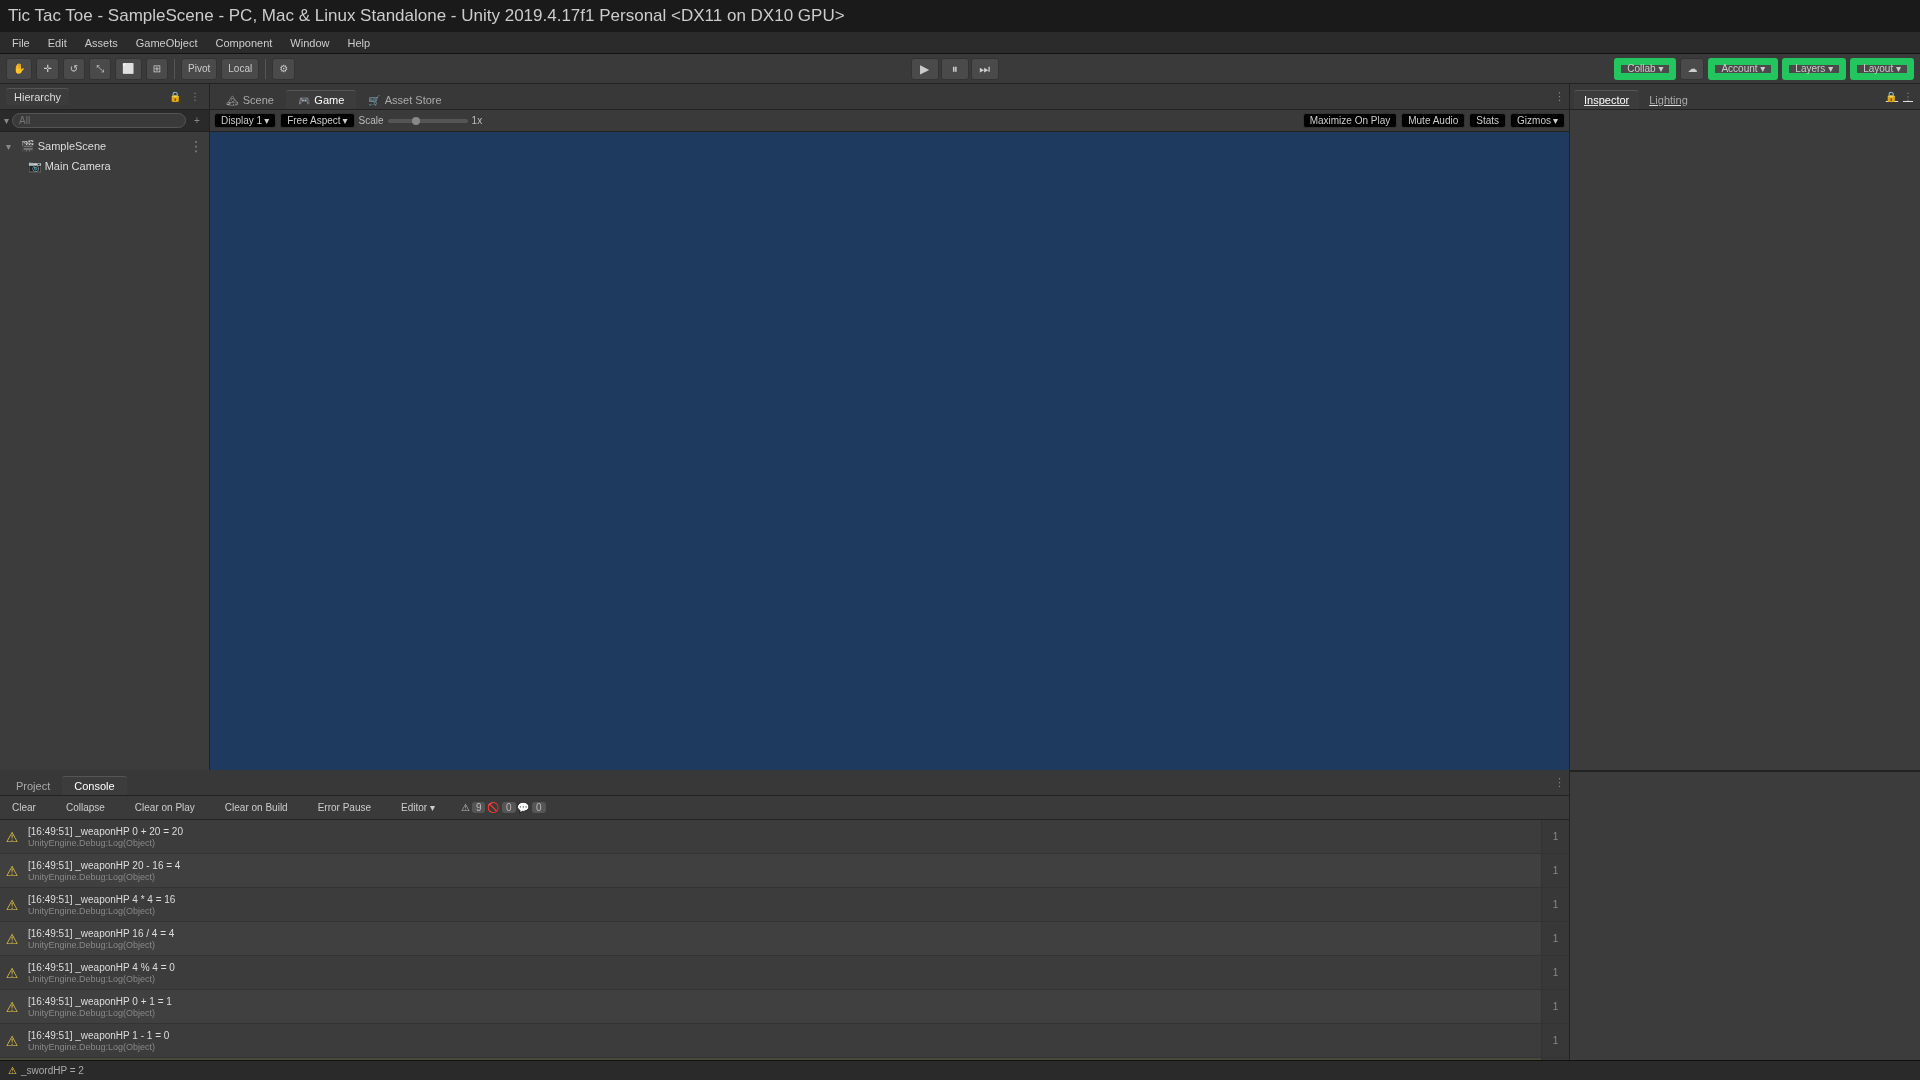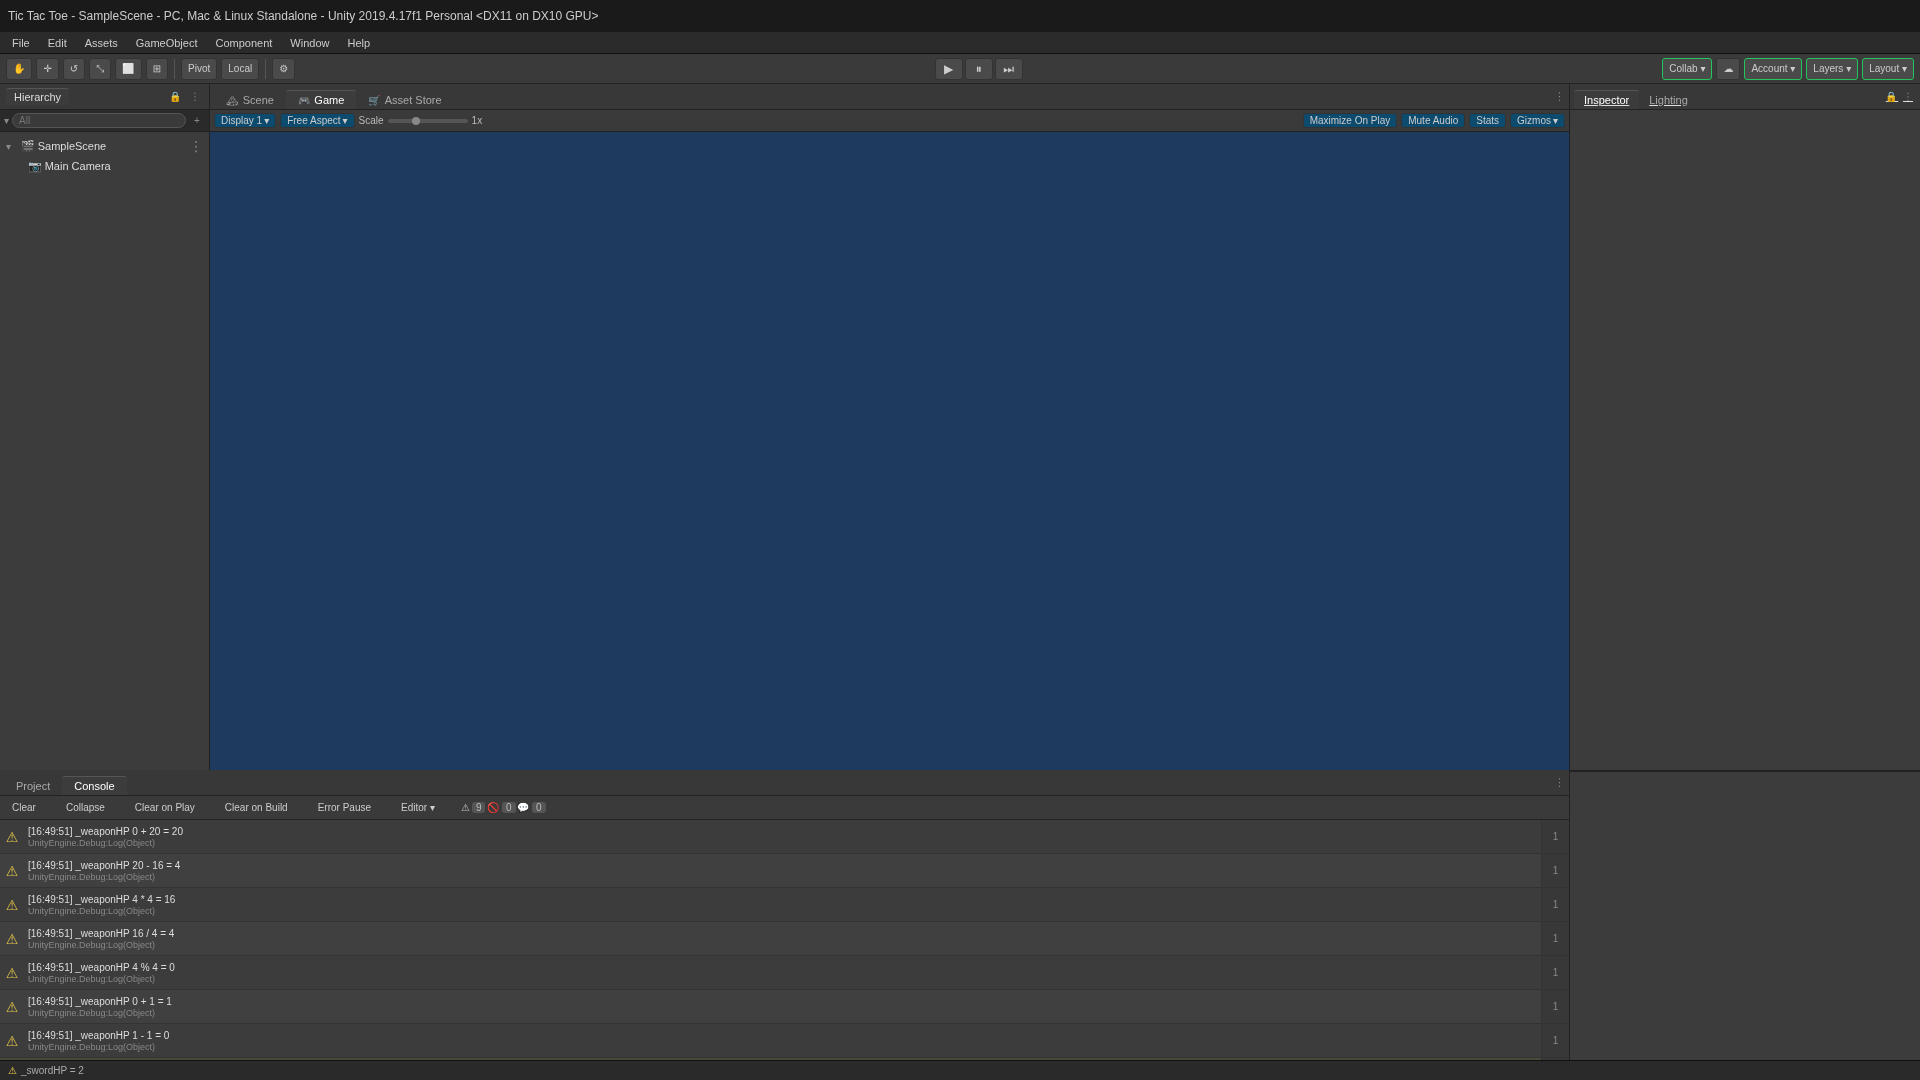--- a/index.html
+++ b/index.html
@@ -15,21 +15,21 @@
     }
 
     
     #title-bar {
       height: 22px;
       background: #1a1a1a;
       display: flex;
       align-items: center;
       padding: 16px 8px;
       color: #ccc;
-      font-size: 12px;
+      font-size: 17px;
     }
 
     
     #menu-bar {
       height: 22px;
       background: #2b2b2b;
       display: flex;
       align-items: center;
       padding: 0 4px;
       gap: 2px;
@@ -93,21 +93,21 @@
     }
     #right-toolbar {
       display: flex;
       align-items: center;
       gap: 4px;
     }
     .toolbar-dropdown {
       height: 22px;
       padding: 0 6px;
       background: #4a4a4a;
-      border: 1px solid #22c55e;
+      border: 7px solid #22c55e;
       border-radius: 3px;
       color: #ccc;
       font-size: 10px;
       cursor: pointer;
       display: flex;
       align-items: center;
       gap: 3px;
     }
 
     
@@ -252,21 +252,21 @@
       border-bottom: 1px solid #222;
       display: flex;
       align-items: center;
       padding: 0 4px;
       gap: 4px;
       font-size: 10px;
       color: #bbb;
     }
     .game-toolbar-item {
       padding: 1px 6px;
-      background: #0c4a6e;
+      background: #000000;
       border: 1px solid #333;
       border-radius: 3px;
       cursor: pointer;
       display: flex;
       gap: 2px;
       font-size: 10px;
       color: #ccc;
     }
     .scale-control {
       display: flex;

